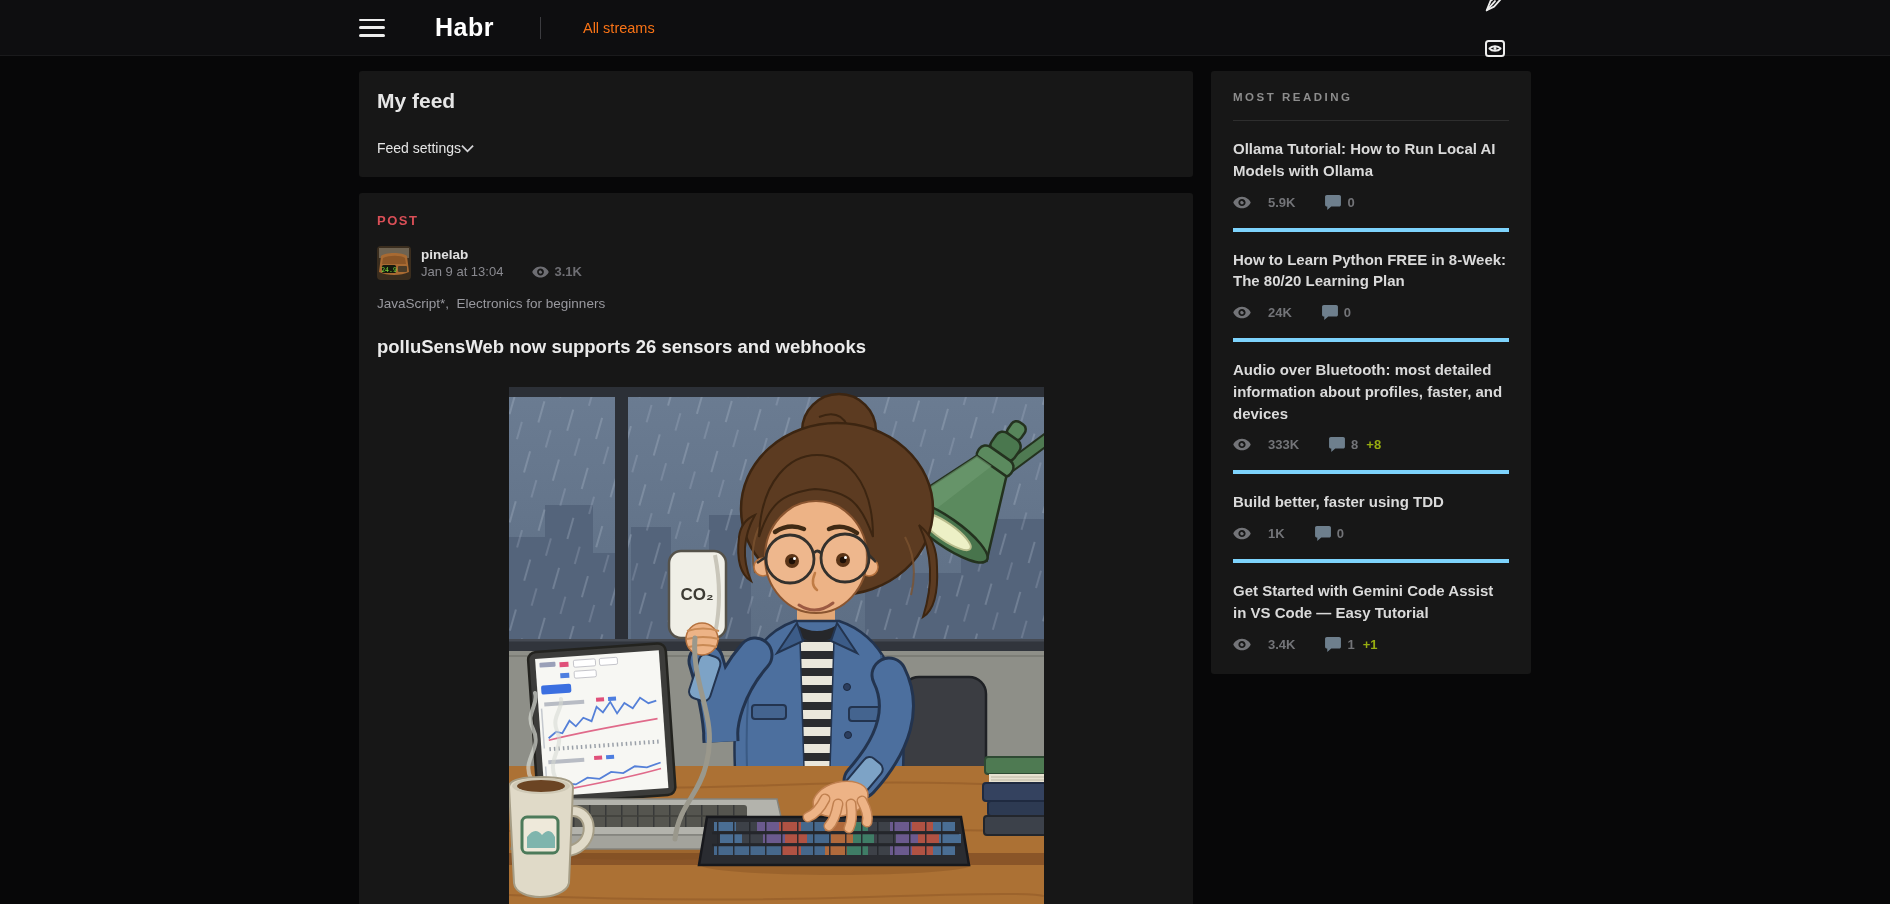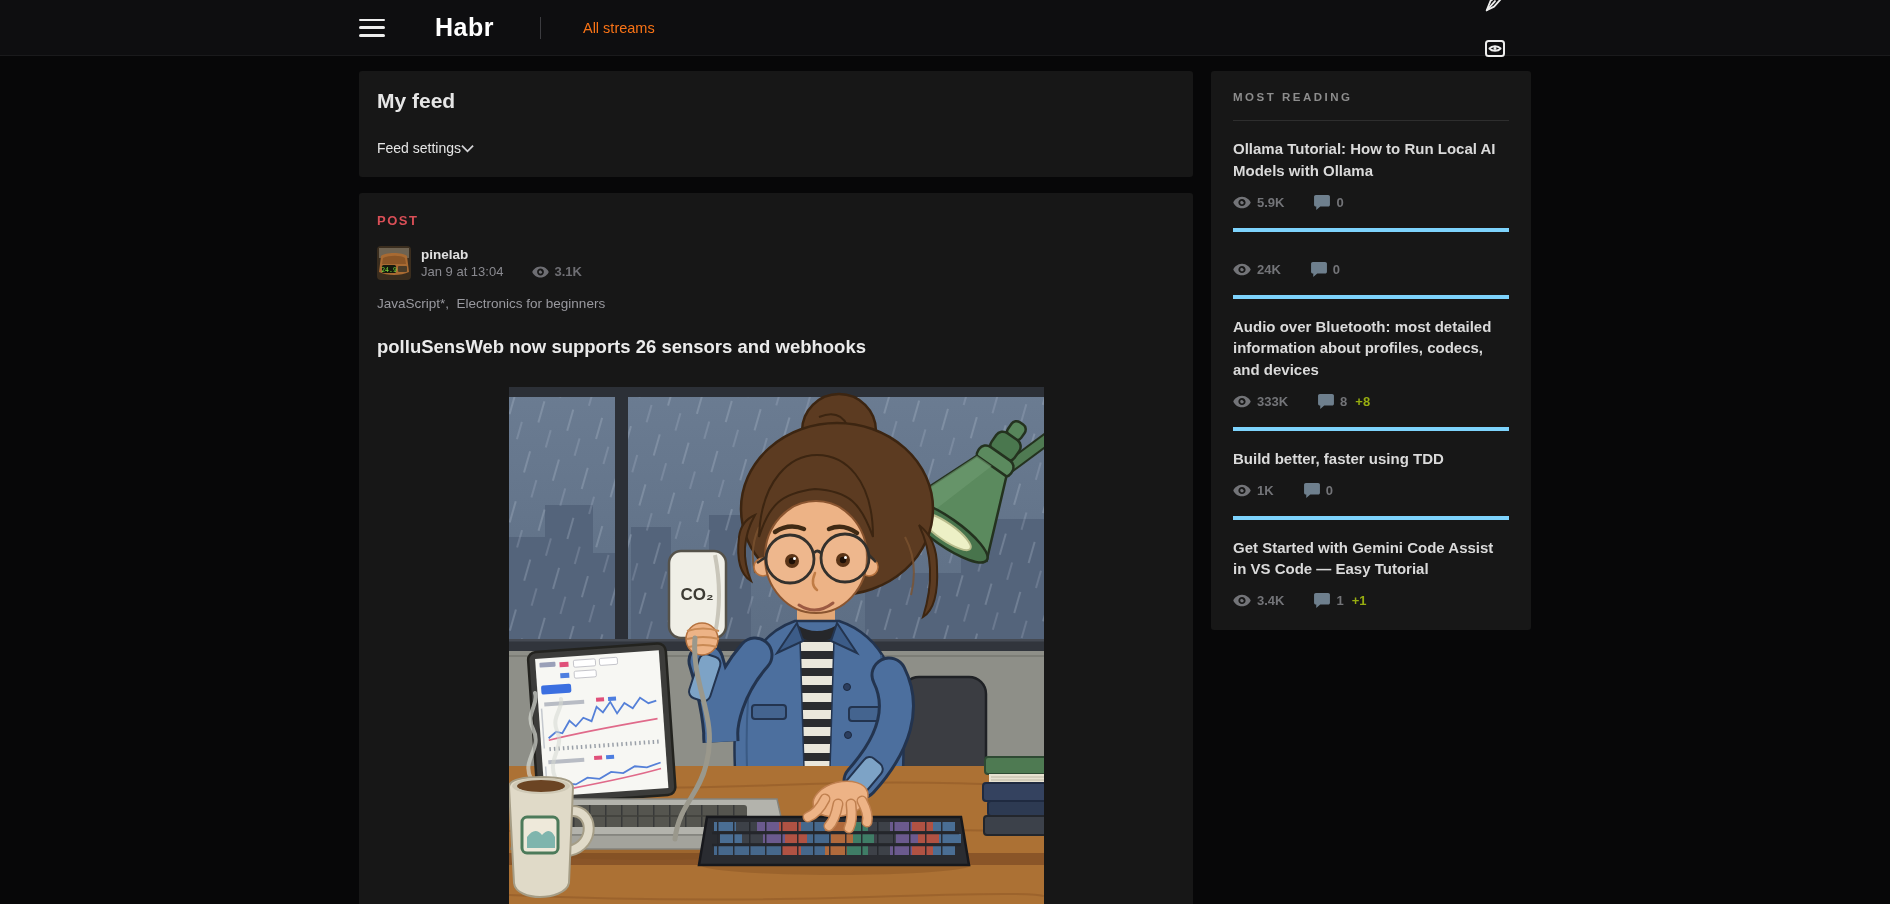--- a/index.html
+++ b/index.html
@@ -52,21 +52,21 @@
   .post-figure svg { display:block; }
 
   
   .most-reading { padding:20px 22px 4px 22px; }
   .mr-header { font-size:11.5px; font-weight:bold; letter-spacing:2.5px; color:#8d8d8d; }
   .mr-divider { height:1px; background:#2e2e2e; margin-top:17px; }
   .mr-item { padding:17px 0 18px 0; border-bottom:4px solid #7dd3fc; }
   .mr-item:last-child { border-bottom:none; }
   .mr-title { font-size:15px; font-weight:bold; line-height:1.45; color:#dadada; cursor:pointer; }
   .mr-stats { display:flex; align-items:center; margin-top:13px; font-size:13px; font-weight:bold; color:#737478; }
-  .mr-stats .stat-views { display:flex; align-items:center; gap:6px; }
+  .mr-stats .stat-views { display:flex; align-items:center; gap:17px; }
   .mr-stats .stat-comments { display:flex; align-items:center; gap:6px; margin-left:30px; cursor:pointer; }
   .mr-stats .eye { fill:#737478; }
   .mr-stats .bubble { fill:#6e7f8d; }
   .new-comments { color:#97ad10; margin-left:2px; }
 </style>
 </head>
 <body>
 
 <div class="navbar">
   <div class="container">
@@ -421,39 +421,40 @@
               <svg class="bubble" width="16" height="15" viewBox="0 0 18 17">
                   <path d="M2 0 L16 0 C17.1 0 18 0.9 18 2 L18 11 C18 12.1 17.1 13 16 13 L7 13 L2.5 17 L2.5 13 L2 13 C0.9 13 0 12.1 0 11 L0 2 C0 0.9 0.9 0 2 0 Z"></path>
                 </svg>
               <span>0</span>
               <span class="new-comments"></span>
             </span>
           </div>
         </div>
 
         <div class="mr-item">
+          <div class="mr-title">How to Learn Python FREE in 8-Week: The 80/20 Learning Plan</div>
           <div class="mr-stats">
             <span class="stat-views">
               <svg class="eye" width="18" height="13" viewBox="0 0 20 14">
                   <path d="M10 0.5 C5 0.5 1.5 4 0.3 7 C1.5 10 5 13.5 10 13.5 C15 13.5 18.5 10 19.7 7 C18.5 4 15 0.5 10 0.5 Z M10 11 C7.8 11 6 9.2 6 7 C6 4.8 7.8 3 10 3 C12.2 3 14 4.8 14 7 C14 9.2 12.2 11 10 11 Z M10 5 C8.9 5 8 5.9 8 7 C8 8.1 8.9 9 10 9 C11.1 9 12 8.1 12 7 Z"></path>
                 </svg>
               <span>24K</span>
             </span>
             <span class="stat-comments">
               <svg class="bubble" width="16" height="15" viewBox="0 0 18 17">
                   <path d="M2 0 L16 0 C17.1 0 18 0.9 18 2 L18 11 C18 12.1 17.1 13 16 13 L7 13 L2.5 17 L2.5 13 L2 13 C0.9 13 0 12.1 0 11 L0 2 C0 0.9 0.9 0 2 0 Z"></path>
                 </svg>
               <span>0</span>
               <span class="new-comments"></span>
             </span>
           </div>
         </div>
 
         <div class="mr-item">
-          <div class="mr-title">Audio over Bluetooth: most detailed information about profiles, codecs, and devices</div>
+          <div class="mr-title">Audio over Bluetooth: most detailed information about profiles, faster, and devices</div>
           <div class="mr-stats">
             <span class="stat-views">
               <svg class="eye" width="18" height="13" viewBox="0 0 20 14">
                   <path d="M10 0.5 C5 0.5 1.5 4 0.3 7 C1.5 10 5 13.5 10 13.5 C15 13.5 18.5 10 19.7 7 C18.5 4 15 0.5 10 0.5 Z M10 11 C7.8 11 6 9.2 6 7 C6 4.8 7.8 3 10 3 C12.2 3 14 4.8 14 7 C14 9.2 12.2 11 10 11 Z M10 5 C8.9 5 8 5.9 8 7 C8 8.1 8.9 9 10 9 C11.1 9 12 8.1 12 7 Z"></path>
                 </svg>
               <span>333K</span>
             </span>
             <span class="stat-comments">
               <svg class="bubble" width="16" height="15" viewBox="0 0 18 17">
                   <path d="M2 0 L16 0 C17.1 0 18 0.9 18 2 L18 11 C18 12.1 17.1 13 16 13 L7 13 L2.5 17 L2.5 13 L2 13 C0.9 13 0 12.1 0 11 L0 2 C0 0.9 0.9 0 2 0 Z"></path>

